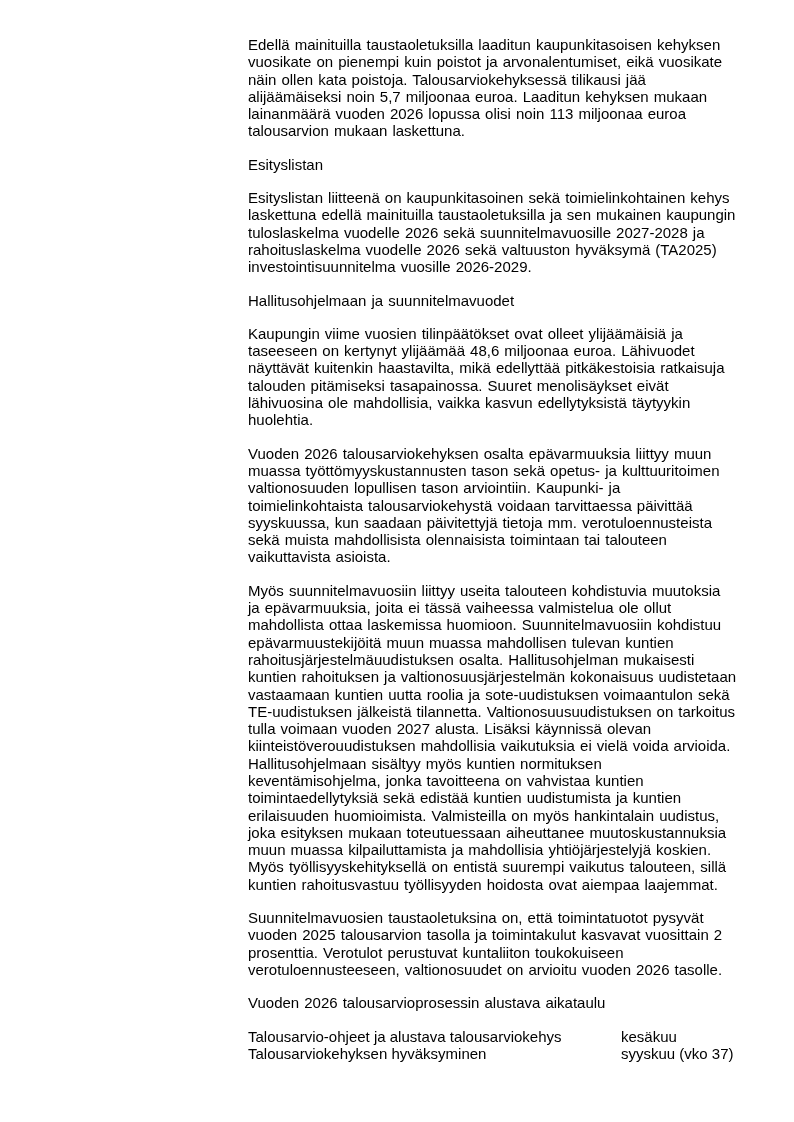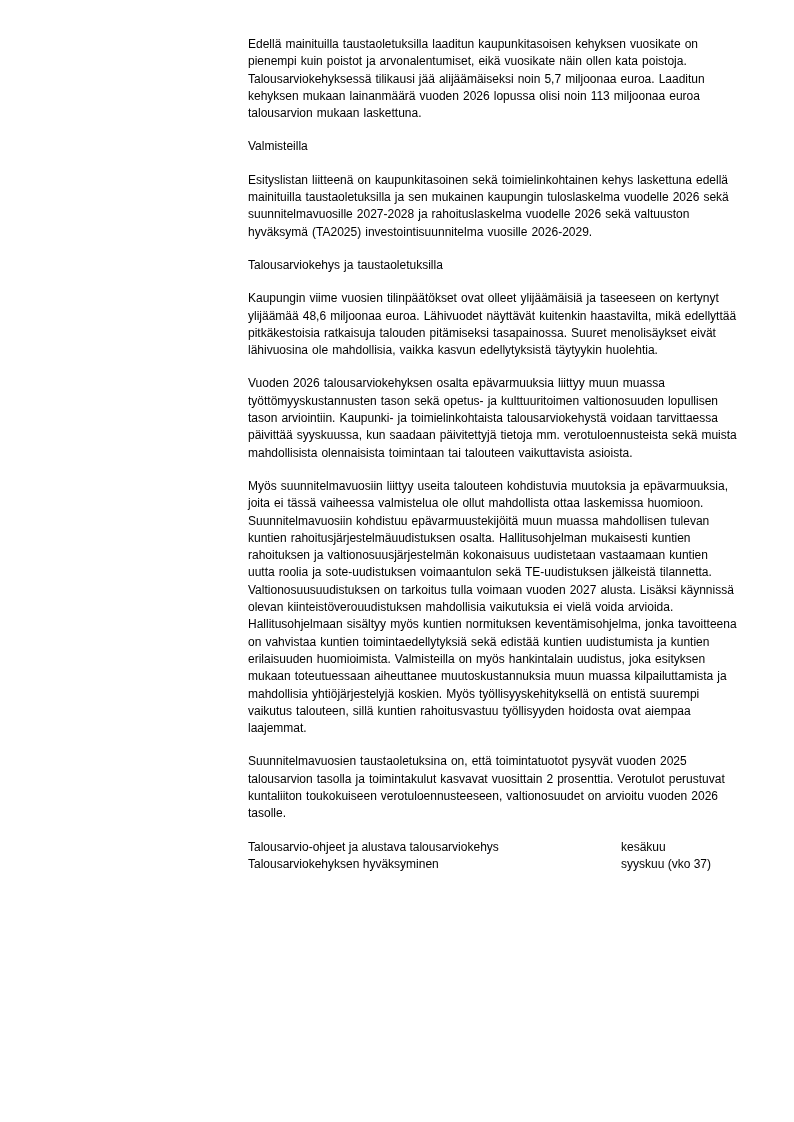--- a/index.html
+++ b/index.html
@@ -11,21 +11,21 @@
     height: 1122px;
     background: #ffffff;
     overflow: hidden;
   }
   .page {
     position: relative;
     width: 794px;
     height: 1122px;
     background: #ffffff;
     font-family: "Liberation Sans", sans-serif;
-    font-size: 12px;
+    font-size: 15px;
     line-height: 17.3px;
     color: #000000;
   }
   .text-column {
     position: absolute;
     left: 248px;
     top: 36px;
     width: 489px;
   }
   .block {
@@ -51,35 +51,36 @@
   }
 </style>
 </head>
 <body>
 
 <div class="page">
   <div class="text-column">
 
     <p class="block">Edellä mainituilla taustaoletuksilla laaditun kaupunkitasoisen kehyksen vuosikate on pienempi kuin poistot ja arvonalentumiset, eikä vuosikate näin ollen kata poistoja. Talousarviokehyksessä tilikausi jää alijäämäiseksi noin 5,7 miljoonaa euroa. Laaditun kehyksen mukaan lainanmäärä vuoden 2026 lopussa olisi noin 113 miljoonaa euroa talousarvion mukaan laskettuna.</p>
 
-    <p class="block">Valmisteilla</p>
+    <p class="block">Esityslistan</p>
 
 
     <p class="block">Esityslistan liitteenä on kaupunkitasoinen sekä toimielinkohtainen kehys laskettuna edellä mainituilla taustaoletuksilla ja sen mukainen kaupungin tuloslaskelma vuodelle 2026 sekä suunnitelmavuosille 2027-2028 ja rahoituslaskelma vuodelle 2026 sekä valtuuston hyväksymä (TA2025) investointisuunnitelma vuosille 2026-2029.</p>
 
-    <p class="block">Talousarviokehys ja taustaoletuksilla</p>
+    <p class="block">Hallitusohjelmaan ja suunnitelmavuodet</p>
 
     <p class="block">Kaupungin viime vuosien tilinpäätökset ovat olleet ylijäämäisiä ja taseeseen on kertynyt ylijäämää 48,6 miljoonaa euroa. Lähivuodet näyttävät kuitenkin haastavilta, mikä edellyttää pitkäkestoisia ratkaisuja talouden pitämiseksi tasapainossa. Suuret menolisäykset eivät lähivuosina ole mahdollisia, vaikka kasvun edellytyksistä täytyykin huolehtia.</p>
 
     <p class="block">Vuoden 2026 talousarviokehyksen osalta epävarmuuksia liittyy muun muassa työttömyyskustannusten tason sekä opetus- ja kulttuuritoimen valtionosuuden lopullisen tason arviointiin. Kaupunki- ja toimielinkohtaista talousarviokehystä voidaan tarvittaessa päivittää syyskuussa, kun saadaan päivitettyjä tietoja mm. verotuloennusteista sekä muista mahdollisista olennaisista toimintaan tai talouteen vaikuttavista asioista.</p>
 
     <p class="block">Myös suunnitelmavuosiin liittyy useita talouteen kohdistuvia muutoksia ja epävarmuuksia, joita ei tässä vaiheessa valmistelua ole ollut mahdollista ottaa laskemissa huomioon. Suunnitelmavuosiin kohdistuu epävarmuustekijöitä muun muassa mahdollisen tulevan kuntien rahoitusjärjestelmäuudistuksen osalta. Hallitusohjelman mukaisesti kuntien rahoituksen ja valtionosuusjärjestelmän kokonaisuus uudistetaan vastaamaan kuntien uutta roolia ja sote-uudistuksen voimaantulon sekä TE-uudistuksen jälkeistä tilannetta. Valtionosuusuudistuksen on tarkoitus tulla voimaan vuoden 2027 alusta. Lisäksi käynnissä olevan kiinteistöverouudistuksen mahdollisia vaikutuksia ei vielä voida arvioida. Hallitusohjelmaan sisältyy myös kuntien normituksen keventämisohjelma, jonka tavoitteena on vahvistaa kuntien toimintaedellytyksiä sekä edistää kuntien uudistumista ja kuntien erilaisuuden huomioimista. Valmisteilla on myös hankintalain uudistus, joka esityksen mukaan toteutuessaan aiheuttanee muutoskustannuksia muun muassa kilpailuttamista ja mahdollisia yhtiöjärjestelyjä koskien. Myös työllisyyskehityksellä on entistä suurempi vaikutus talouteen, sillä kuntien rahoitusvastuu työllisyyden hoidosta ovat aiempaa laajemmat.</p>
 
     <p class="block">Suunnitelmavuosien taustaoletuksina on, että toimintatuotot pysyvät vuoden 2025 talousarvion tasolla ja toimintakulut kasvavat vuosittain 2 prosenttia. Verotulot perustuvat kuntaliiton toukokuiseen verotuloennusteeseen, valtionosuudet on arvioitu vuoden 2026 tasolle.</p>
 
+    <p class="block">Vuoden 2026 talousarvioprosessin alustava aikataulu</p>
 
     <div class="schedule">
       <div class="schedule-row">
         <span class="schedule-item">Talousarvio-ohjeet ja alustava talousarviokehys</span>
         <span class="schedule-time">kesäkuu</span>
       </div>
       <div class="schedule-row">
         <span class="schedule-item">Talousarviokehyksen hyväksyminen</span>
         <span class="schedule-time">syyskuu (vko 37)</span>
       </div>

